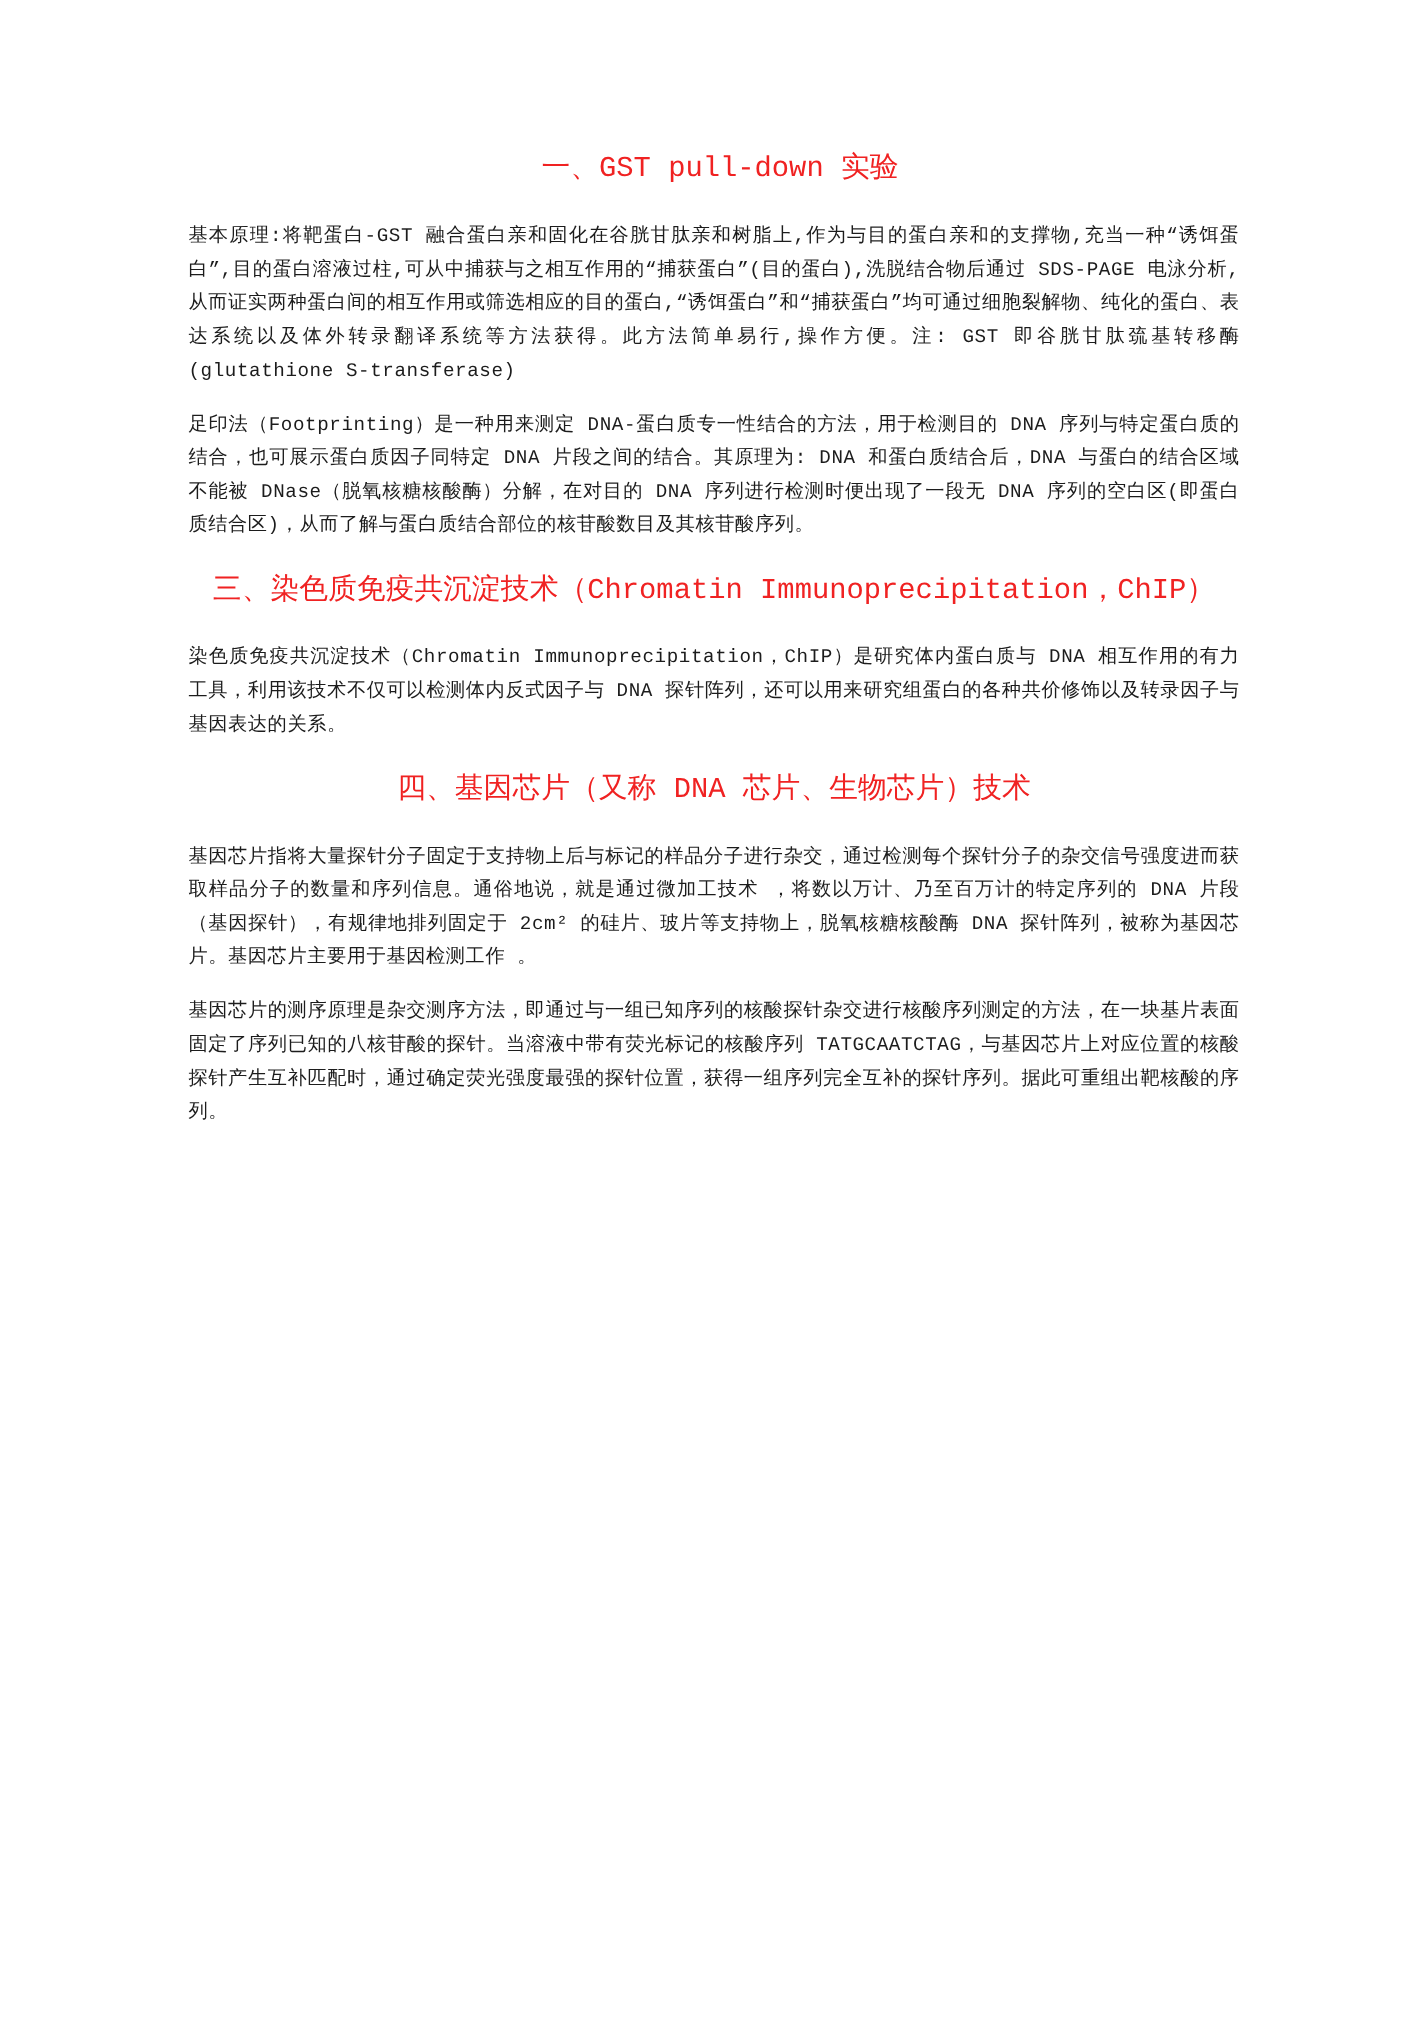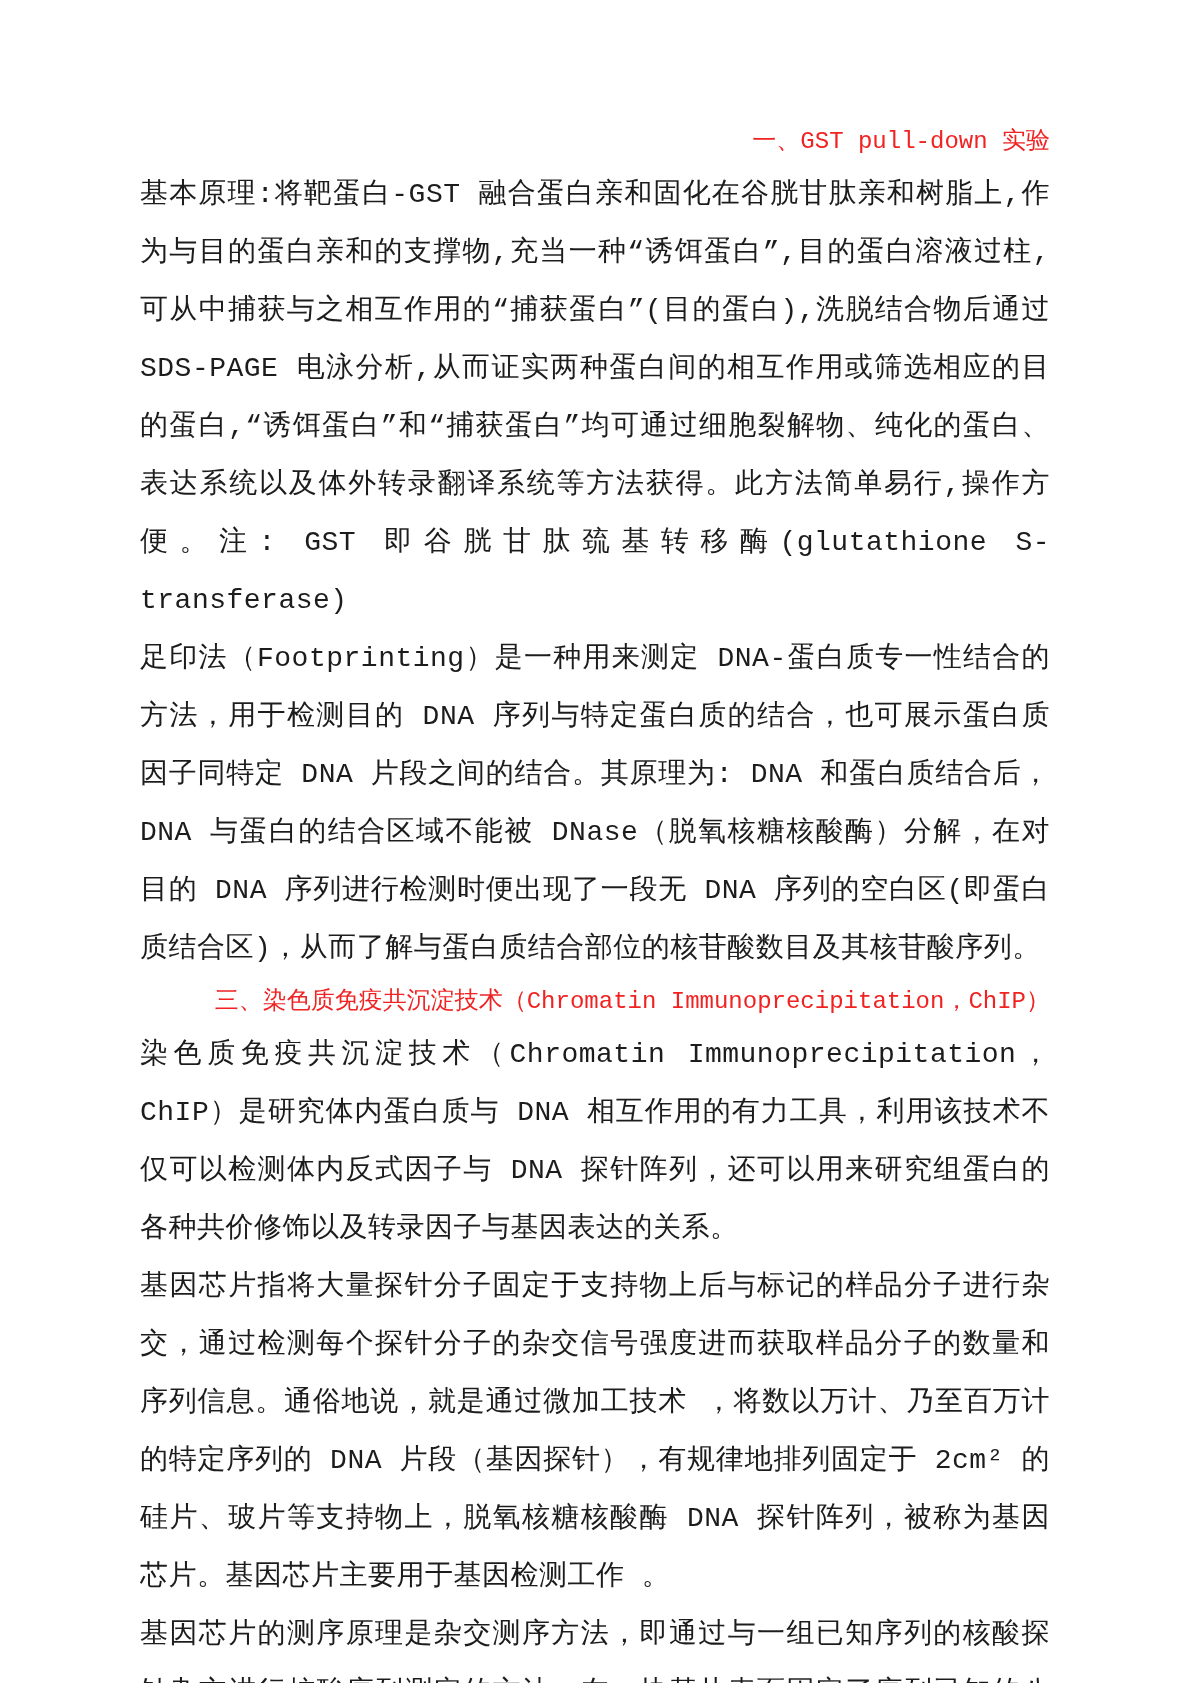--- a/index.html
+++ b/index.html
@@ -24,29 +24,29 @@
     font-size: 24px;
     line-height: 48px;
     text-align: justify;
   }
   h2.section-heading {
     margin: 0;
     font-size: 24px;
     line-height: 48px;
     font-weight: normal;
     color: #f02222;
-    text-align: right;
+    text-align: center;
   }
   h2.section-heading.first {
     text-indent: 10px;
   }
   p.section-paragraph {
-    margin: 0;
-    font-size: 28px;
-    line-height: 58px;
+    margin: 17px;
+    font-size: 16px;
+    line-height: 28px;
     letter-spacing: 0.5px;
   }
 </style>
 </head>
 <body>
 
 <div class="page">
   <div class="doc-body">
 
     <section>
@@ -57,18 +57,19 @@
     <section>
       <p class="section-paragraph">足印法（Footprinting）是一种用来测定 DNA-蛋白质专一性结合的方法，用于检测目的 DNA 序列与特定蛋白质的结合，也可展示蛋白质因子同特定 DNA 片段之间的结合。其原理为: DNA 和蛋白质结合后，DNA 与蛋白的结合区域不能被 DNase（脱氧核糖核酸酶）分解，在对目的 DNA 序列进行检测时便出现了一段无 DNA 序列的空白区(即蛋白质结合区)，从而了解与蛋白质结合部位的核苷酸数目及其核苷酸序列。</p>
     </section>
 
     <section>
       <h2 class="section-heading">三、染色质免疫共沉淀技术（Chromatin Immunoprecipitation，ChIP）</h2>
       <p class="section-paragraph">染色质免疫共沉淀技术（Chromatin Immunoprecipitation，ChIP）是研究体内蛋白质与 DNA 相互作用的有力工具，利用该技术不仅可以检测体内反式因子与 DNA 探针阵列，还可以用来研究组蛋白的各种共价修饰以及转录因子与基因表达的关系。</p>
     </section>
 
     <section>
+      <h2 class="section-heading">四、基因芯片（又称 DNA 芯片、生物芯片）技术</h2>
       <p class="section-paragraph">基因芯片指将大量探针分子固定于支持物上后与标记的样品分子进行杂交，通过检测每个探针分子的杂交信号强度进而获取样品分子的数量和序列信息。通俗地说，就是通过微加工技术 ，将数以万计、乃至百万计的特定序列的 DNA 片段（基因探针），有规律地排列固定于 2cm²  的硅片、玻片等支持物上，脱氧核糖核酸酶 DNA 探针阵列，被称为基因芯片。基因芯片主要用于基因检测工作 。</p>
       <p class="section-paragraph">基因芯片的测序原理是杂交测序方法，即通过与一组已知序列的核酸探针杂交进行核酸序列测定的方法，在一块基片表面固定了序列已知的八核苷酸的探针。当溶液中带有荧光标记的核酸序列 TATGCAATCTAG，与基因芯片上对应位置的核酸探针产生互补匹配时，通过确定荧光强度最强的探针位置，获得一组序列完全互补的探针序列。据此可重组出靶核酸的序列。</p>
     </section>
 
   </div>
 </div>
 
 </body></html>

